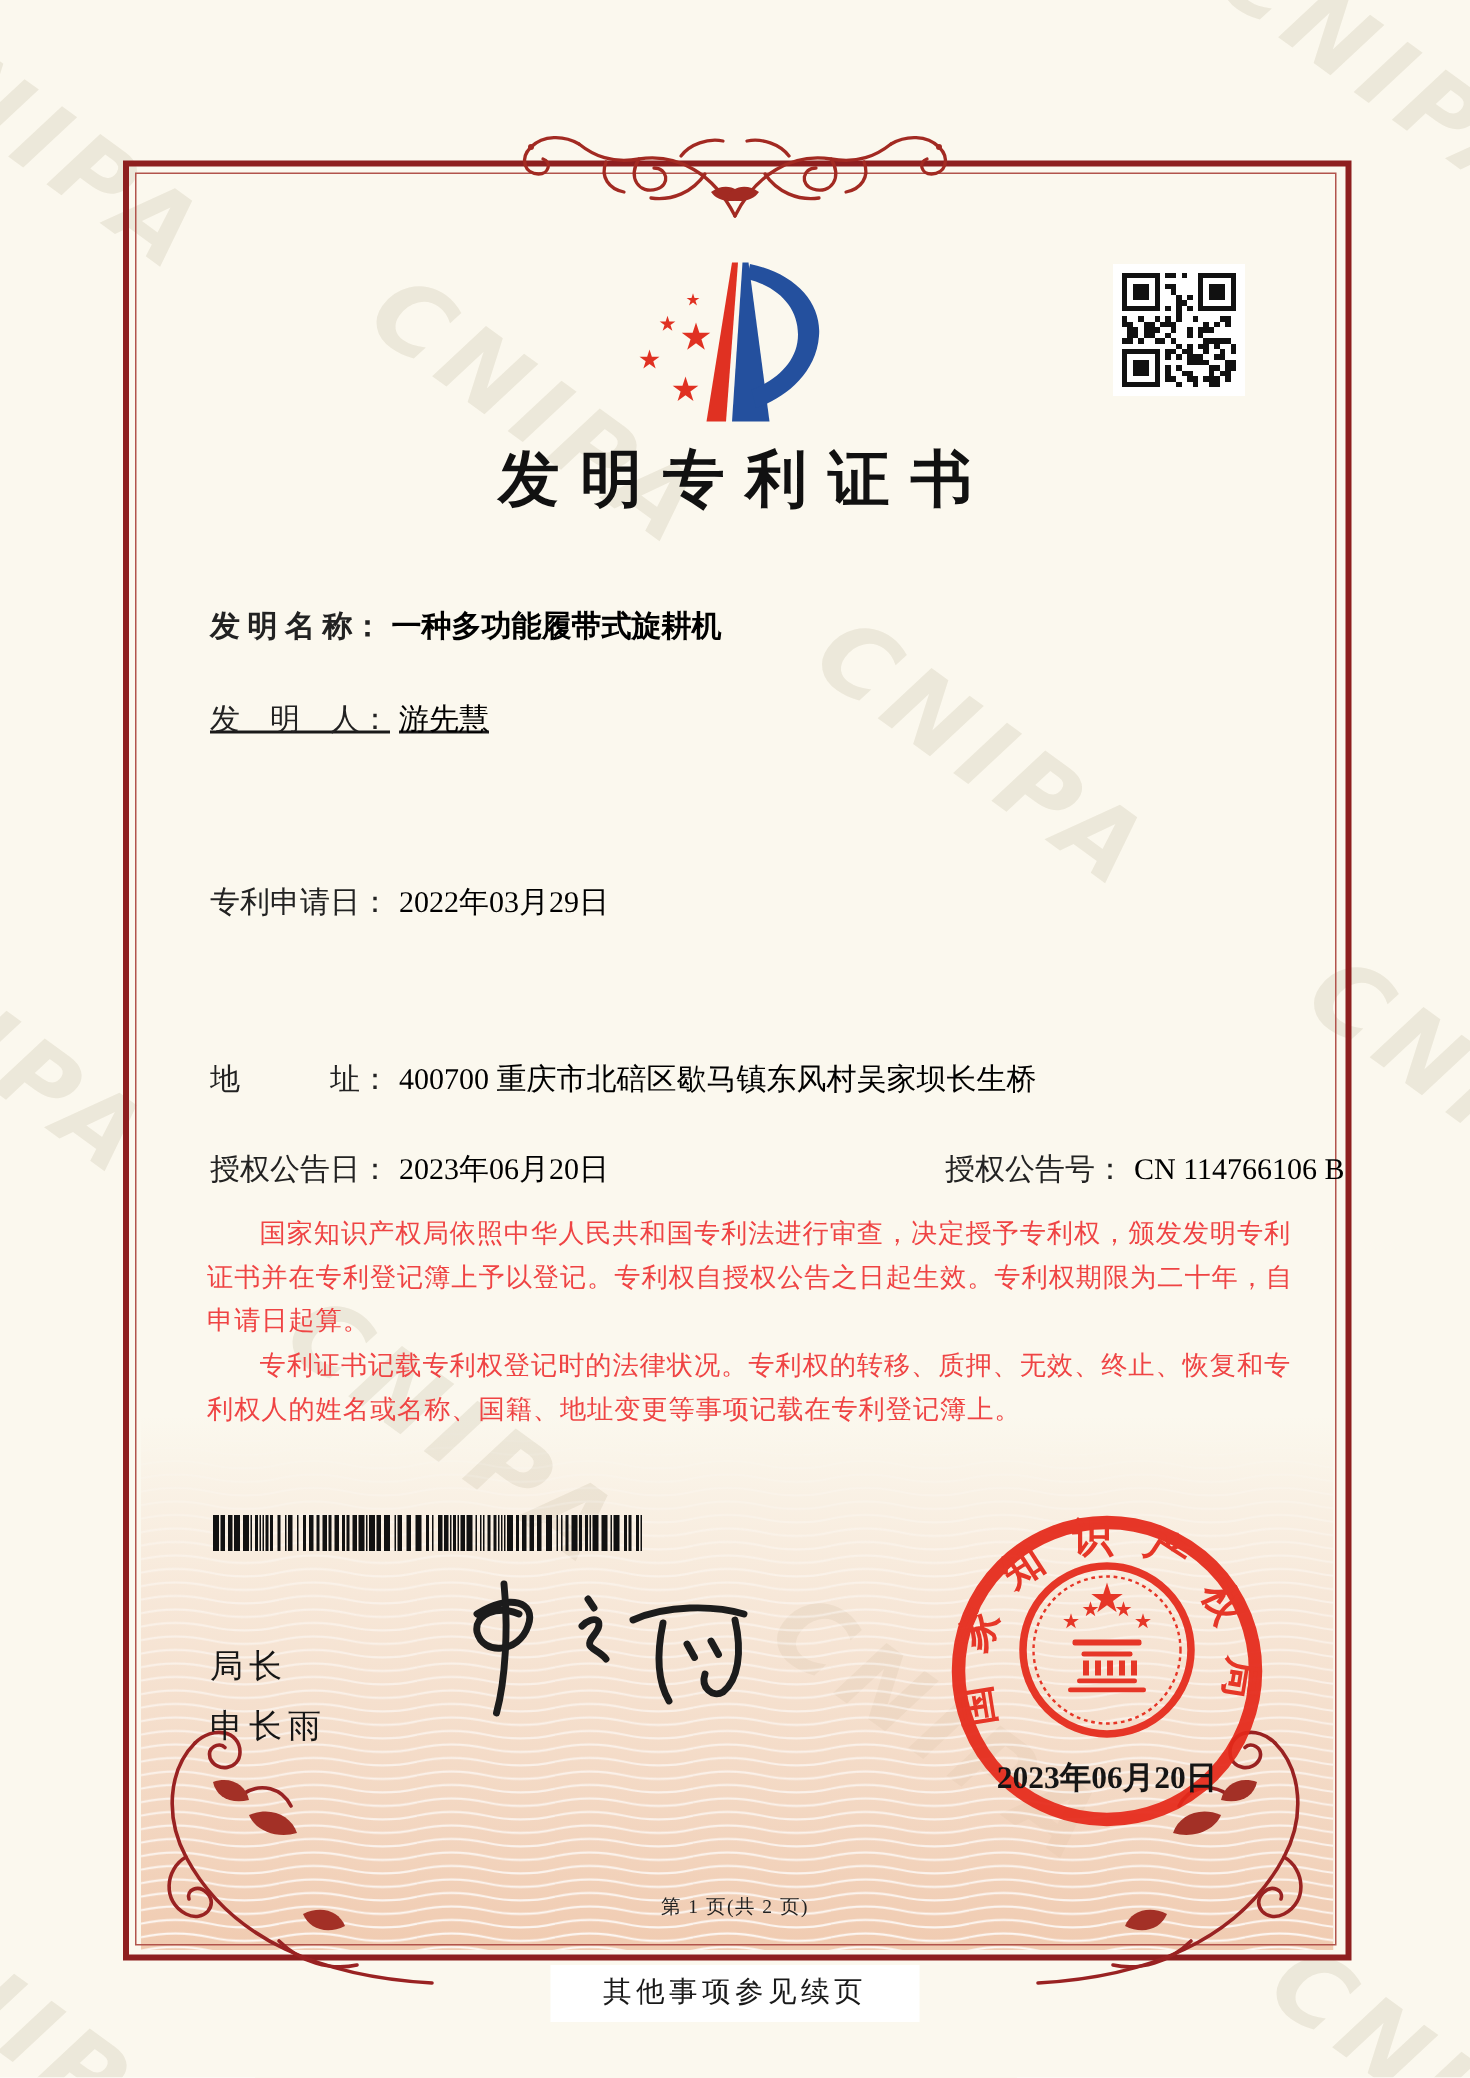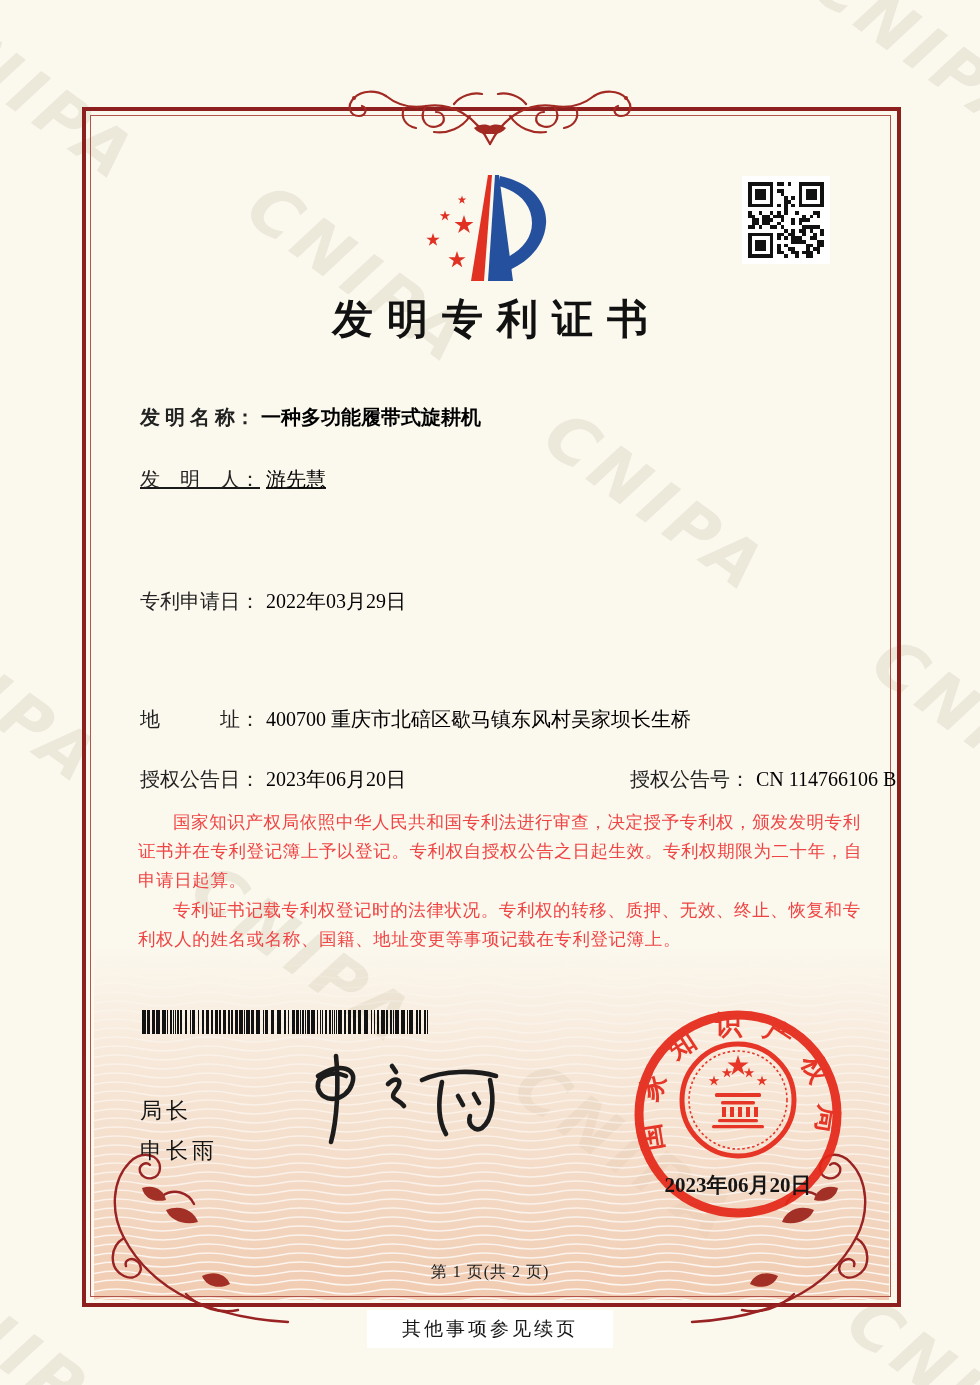--- a/index.html
+++ b/index.html
@@ -51,21 +51,21 @@
   .barcode span{display:inline-block; height:24px; background:#111; vertical-align:top;}
   .signer-role,.signer-name{
     position:absolute; left:140px;
     font-family:"Liberation Sans","DejaVu Sans",sans-serif;
     font-size:22px; letter-spacing:4px; color:#161616;
   }
   .signer-role{top:1096px;}
   .signer-name{top:1136px;text-align:right;}
   .signature{position:absolute; left:292px; top:1044px;}
   .seal{position:absolute; left:628px; top:1002px;}
-  .pageinfo{position:absolute; left:0; right:0; top:1262px; text-align:center; font-size:16px; letter-spacing:1px; color:#222;}
+  .pageinfo{position:absolute; left:0; right:0; top:1262px; text-align:center; font-size:13px; letter-spacing:1px; color:#222;}
   .contbox{
     position:absolute; left:50%; top:1310px; transform:translateX(-50%);
     width:246px; height:38px; line-height:38px; background:#ffffff;
     text-align:center; font-size:19px; letter-spacing:3px; color:#191919;
   }
 </style>
 </head>
 <body>
 
 <div class="cert">

